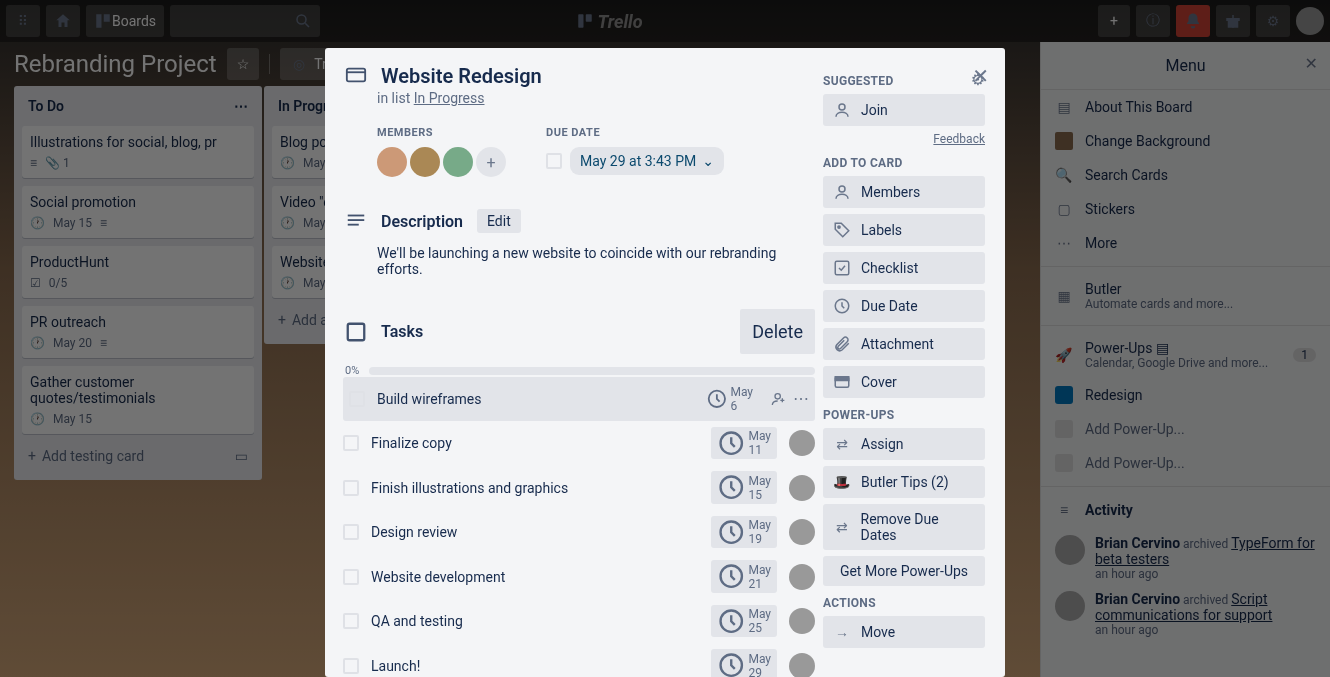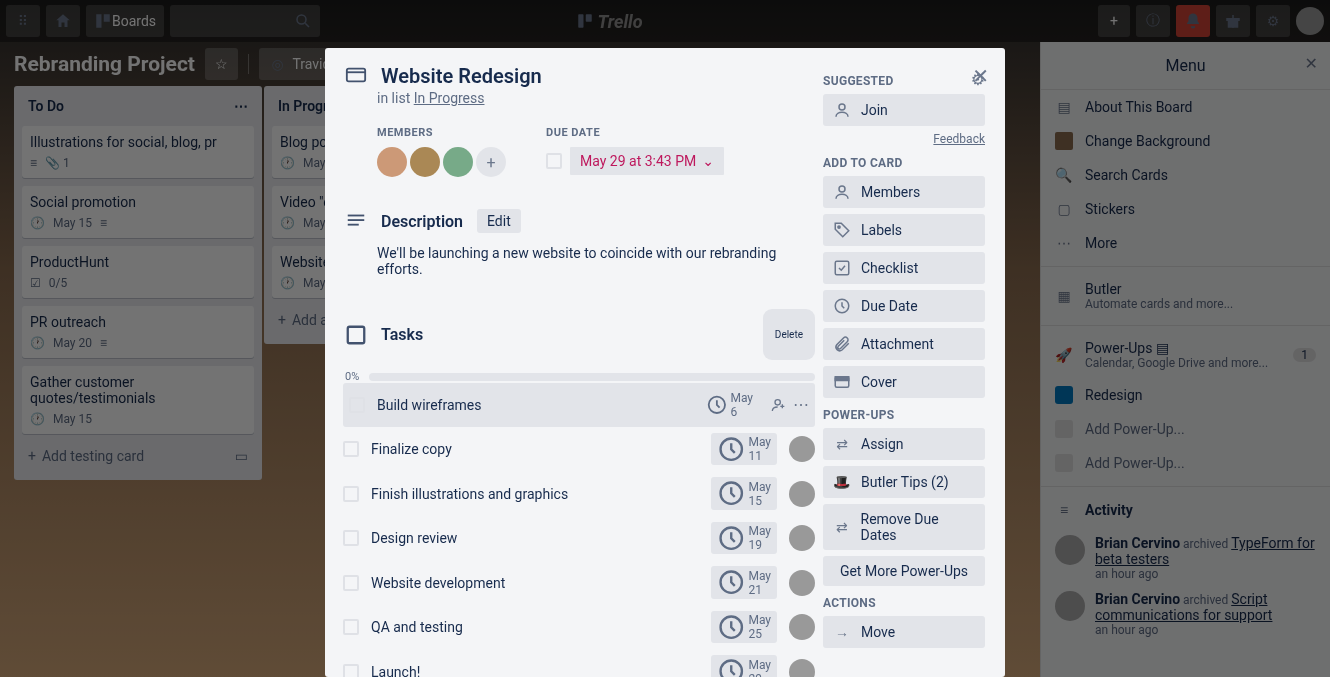--- a/index.html
+++ b/index.html
@@ -9,21 +9,21 @@
 .topbar { height: 42px; background: rgba(0,0,0,0.35); display: flex; align-items: center; padding: 0 6px; gap: 6px; }
 .topbar .btn { background: rgba(255,255,255,0.15); border-radius: 3px; height: 32px; min-width: 32px; display: flex; align-items: center; justify-content: center; color: #fff; cursor: pointer; padding: 0 8px; font-size: 14px; }
 .topbar .search { width: 150px; }
 .topbar .spacer { flex: 1; }
 .topbar .logo { color: rgba(255,255,255,0.5); font-style: italic; font-weight: bold; font-size: 18px; display: flex; align-items: center; gap: 4px; margin-right: 200px; }
 .topbar .red { background: #d04437; }
 .avatar-sm { width: 28px; height: 28px; border-radius: 50%; background: #999; }
 
 
 .board-header { height: 44px; display: flex; align-items: center; padding: 0 14px; gap: 10px; }
-.board-title { color: #fff; font-size: 21px; font-weight: 700; }
+.board-title { color: #fff; font-size: 24px; font-weight: 400; }
 .board-header .hbtn { background: rgba(255,255,255,0.2); border-radius: 3px; height: 32px; display: flex; align-items: center; padding: 0 10px; color: #fff; font-size: 14px; gap: 6px; }
 
 
 .board { display: flex; gap: 2px; padding: 0 14px; height: calc(100% - 86px); position: absolute; top: 86px; }
 .list { width: 248px; background: #ebecf0; border-radius: 3px; padding: 8px; align-self: flex-start; }
 .list-title { font-size: 14px; font-weight: 600; color: #172b4d; padding: 4px 6px; display: flex; justify-content: space-between; }
 .card { background: #fff; border-radius: 3px; padding: 8px; margin-top: 8px; box-shadow: 0 1px 0 rgba(9,30,66,0.2); font-size: 14px; color: #172b4d; }
 .card .meta { display: flex; gap: 8px; margin-top: 6px; font-size: 12px; color: #5e6c84; align-items: center; }
 .add-card { color: #5e6c84; font-size: 14px; padding: 8px 6px; display: flex; align-items: center; gap: 6px; margin-top: 6px; }
 
@@ -54,25 +54,25 @@
 .modal-title { font-size: 20px; font-weight: 600; color: #172b4d; }
 .modal-sub { font-size: 14px; color: #5e6c84; margin-left: 32px; margin-top: 2px; }
 .modal-sub a { color: #5e6c84; text-decoration: underline; }
 .section-label { font-size: 11px; font-weight: 700; color: #5e6c84; letter-spacing: 0.5px; margin-top: 20px; }
 .members-row { display: flex; gap: 40px; margin-left: 32px; }
 .avatars { display: flex; gap: 3px; margin-top: 8px; }
 .avatar { width: 30px; height: 30px; border-radius: 50%; background: #888; }
 .avatar.add { background: #e2e4e9; color: #6b778c; display: flex; align-items: center; justify-content: center; }
 .due-chip { display: flex; align-items: center; gap: 8px; margin-top: 8px; }
 .due-chip .box { width: 16px; height: 16px; border: 2px solid #dfe1e6; border-radius: 2px; }
-.due-chip .txt { background: #e2e4e9; border-radius: 1px; padding: 6px 10px; font-size: 14px; color: #be185d; display: flex; align-items: center; gap: 6px;}
+.due-chip .txt { background: #e2e4e9; border-radius: 9px; padding: 6px 10px; font-size: 14px; color: #0c4a6e; display: flex; align-items: center; gap: 6px;}
 .sec-head { display: flex; align-items: center; gap: 14px; margin-top: 32px; }
 .sec-title { font-size: 16px; font-weight: 600; color: #172b4d; }
 .edit-btn { background: #e2e4e9; border-radius: 3px; padding: 4px 10px; font-size: 14px; color: #172b4d; }
-.delete-btn { margin-left: auto; background: #e2e4e9; border-radius: 9px; padding: 20px 12px; font-size: 10px; color: #172b4d; }
+.delete-btn { margin-left: auto; background: #e2e4e9; border-radius: 2px; padding: 12px 12px; font-size: 18px; color: #172b4d; }
 .desc-text { margin-left: 32px; margin-top: 12px; font-size: 14px; color: #172b4d; }
 .progress { display: flex; align-items: center; gap: 10px; margin-top: 10px; font-size: 11px; color: #5e6c84; }
 .progress-bar { flex: 1; height: 8px; background: #e2e4e9; border-radius: 4px; }
 .check-item { display: flex; align-items: center; gap: 12px; padding: 6px 0; margin-left: -2px; }
 .check-item .cb { width: 16px; height: 16px; border: 2px solid #dfe1e6; border-radius: 2px; flex-shrink: 0; }
 .check-item .txt { flex: 1; font-size: 14px; color: #172b4d; }
 .check-item .due { font-size: 12px; color: #5e6c84; background: #e2e4e9; border-radius: 3px; padding: 2px 6px; display: flex; align-items: center; gap: 3px;}
 .check-item .assignee { width: 26px; height: 26px; border-radius: 50%; background: #999; }
 .check-item .hover-icons { display: none; gap: 6px; color: #6b778c; }
 .check-item.hovered { background: #e2e4e9; border-radius: 3px; padding: 6px; }

